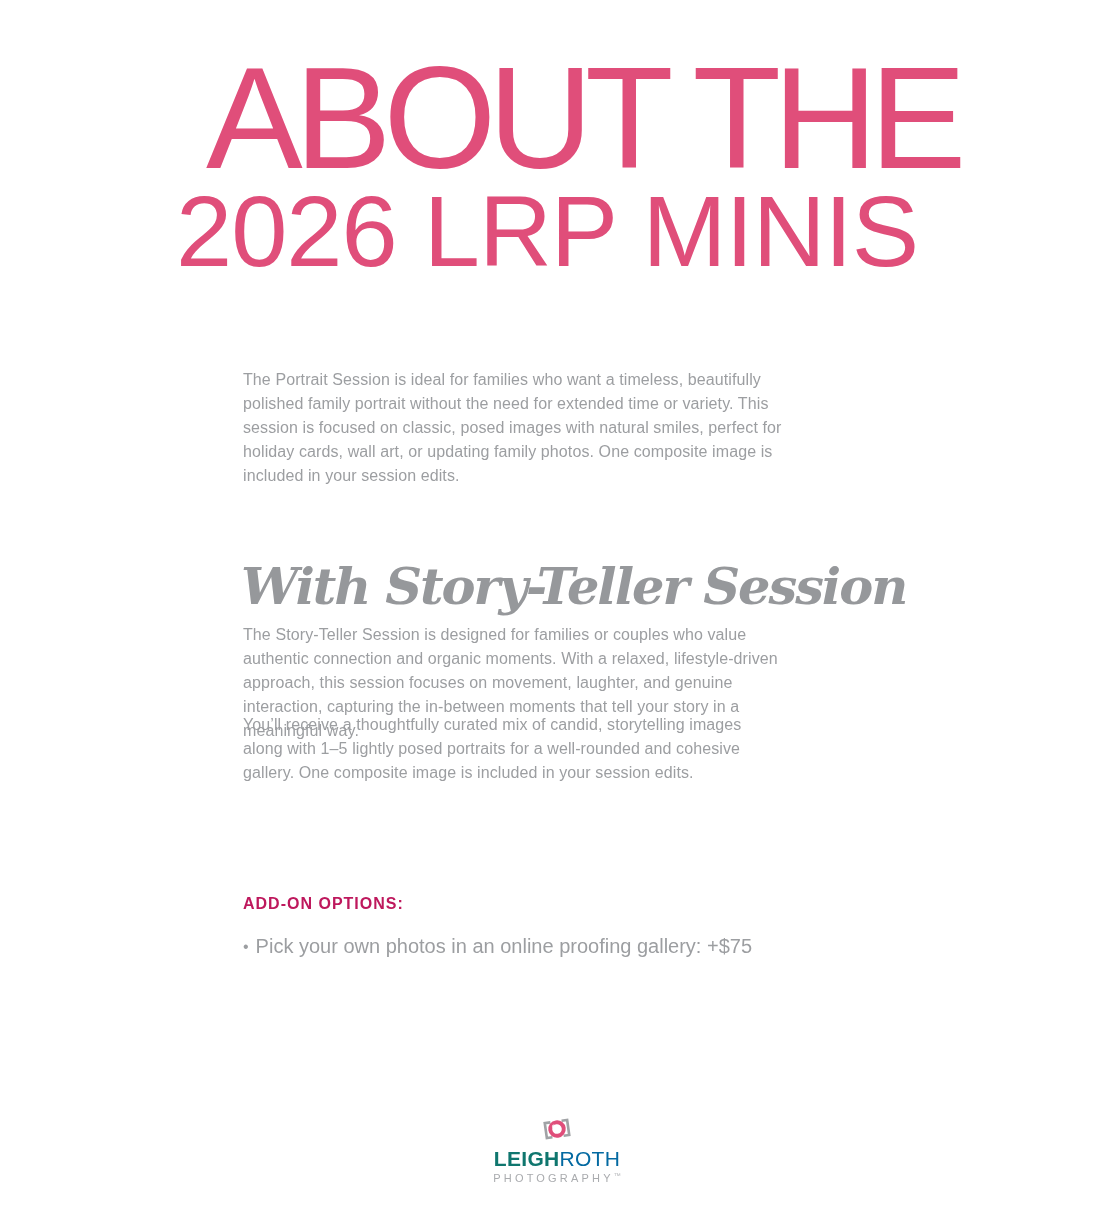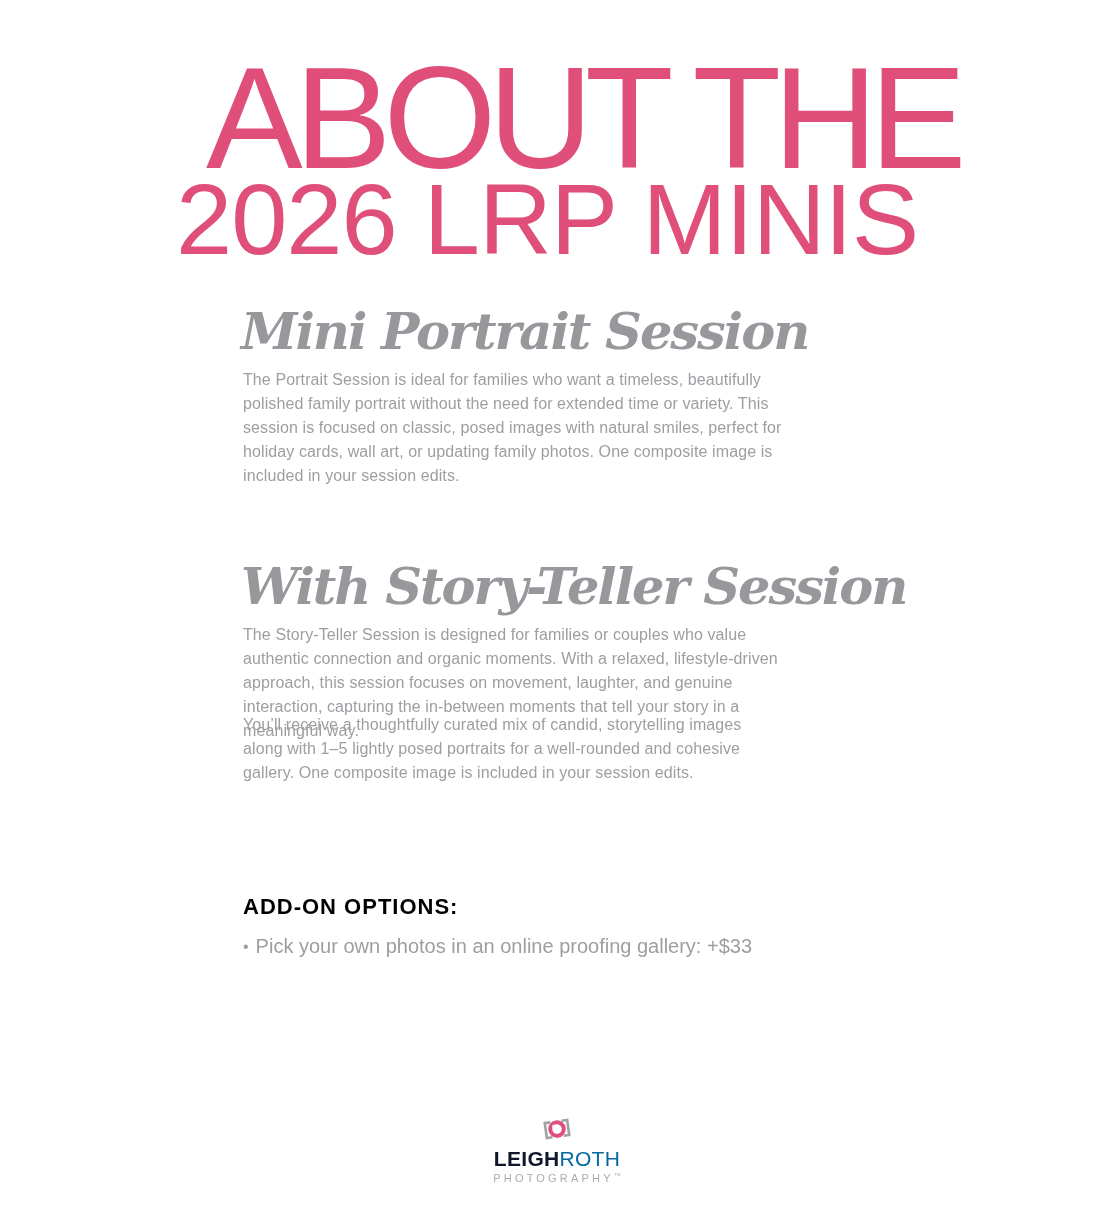--- a/index.html
+++ b/index.html
@@ -22,21 +22,21 @@
     line-height: 1;
     font-weight: 400;
     letter-spacing: -8px;
     color: #E04E7A;
     white-space: nowrap;
     margin-left: 36px;
   }
   .title-line2 {
     position: absolute;
     left: 176px;
-    top: 169px;
+    top: 181px;
     font-size: 101px;
     line-height: 1;
     font-weight: 400;
     letter-spacing: -1px;
     color: #E04E7A;
     white-space: nowrap;
   }
 
   
   .session-heading {
@@ -65,24 +65,24 @@
   }
   .para-portrait { top: 368px; }
   .para-story-1 { top: 623px; }
   .para-story-2 { top: 713px; }
 
   
   .addons-heading {
     position: absolute;
     left: 243px;
     top: 896px;
-    font-size: 22px;
+    font-size: 16px;
     line-height: 1;
     letter-spacing: 1px;
-    color: #000000;
+    color: #be185d;
     white-space: nowrap;
   }
   .addons-list {
     position: absolute;
     left: 243px;
     top: 934px;
     list-style: none;
   }
   .addons-list li {
     font-size: 20px;
@@ -108,21 +108,21 @@
     width: 1114px; 
     text-align: center;
   }
   .logo-icon { display: block; margin: 0 auto 1px auto; }
   .logo-name {
     font-size: 21px;
     line-height: 1.1;
     letter-spacing: 0.3px;
     white-space: nowrap;
   }
-  .logo-name .bold { font-weight: 700; color: #0f172a; }
+  .logo-name .bold { font-weight: 700; color: #0f766e; }
   .logo-name .light { font-weight: 400; color: #0369a1; }
   .logo-sub {
     margin-top: 2px;
     font-size: 11px;
     letter-spacing: 3.2px;
     color: #A9ABAE;
     white-space: nowrap;
   }
   .logo-sub .tm {
     font-size: 7px;
@@ -132,41 +132,40 @@
   }
 </style>
 </head>
 <body>
 
 <div class="page">
 
   <div class="title-line1">ABOUT THE</div>
   <div class="title-line2">2026 LRP MINIS</div>
 
-  <h2 class="session-heading heading-portrait">Mini Portrait Session</h2>
   <p class="body-text para-portrait">The Portrait Session is ideal for families who want a timeless, beautifully
 polished family portrait without the need for extended time or variety. This
 session is focused on classic, posed images with natural smiles, perfect for
 holiday cards, wall art, or updating family photos. One composite image is
 included in your session edits.</p>
 
   <h2 class="session-heading heading-storyteller">With Story-Teller Session</h2>
   <p class="body-text para-story-1">The Story-Teller Session is designed for families or couples who value
 authentic connection and organic moments. With a relaxed, lifestyle-driven
 approach, this session focuses on movement, laughter, and genuine
 interaction, capturing the in-between moments that tell your story in a
 meaningful way.</p>
   <p class="body-text para-story-2">You’ll receive a thoughtfully curated mix of candid, storytelling images
 along with 1–5 lightly posed portraits for a well-rounded and cohesive
 gallery. One composite image is included in your session edits.</p>
 
   <h3 class="addons-heading">ADD-ON OPTIONS:</h3>
   <ul class="addons-list">
     <li>
-      <span class="bullet-glyph">•</span><span>Pick your own photos in an online proofing gallery: +$33</span>
+      <span class="bullet-glyph">•</span><span>Pick your own photos in an online proofing gallery: +$75</span>
     </li>
   </ul>
 
   <footer class="logo">
     <svg class="logo-icon" width="44" height="32" viewBox="0 0 44 34" aria-hidden="true">
       <g transform="rotate(-8 22 16)">
         <path d="M16 8 H10 V24 H16" fill="none" stroke="#A0A2A5" stroke-width="2.8"></path>
         <path d="M28 8 H34 V24 H28" fill="none" stroke="#A0A2A5" stroke-width="2.8"></path>
         <circle cx="22" cy="16" r="7.2" fill="none" stroke="#E04E7A" stroke-width="4.2"></circle>
         <circle cx="18.9" cy="12.7" r="1.9" fill="#ffffff" opacity="0.75"></circle>

